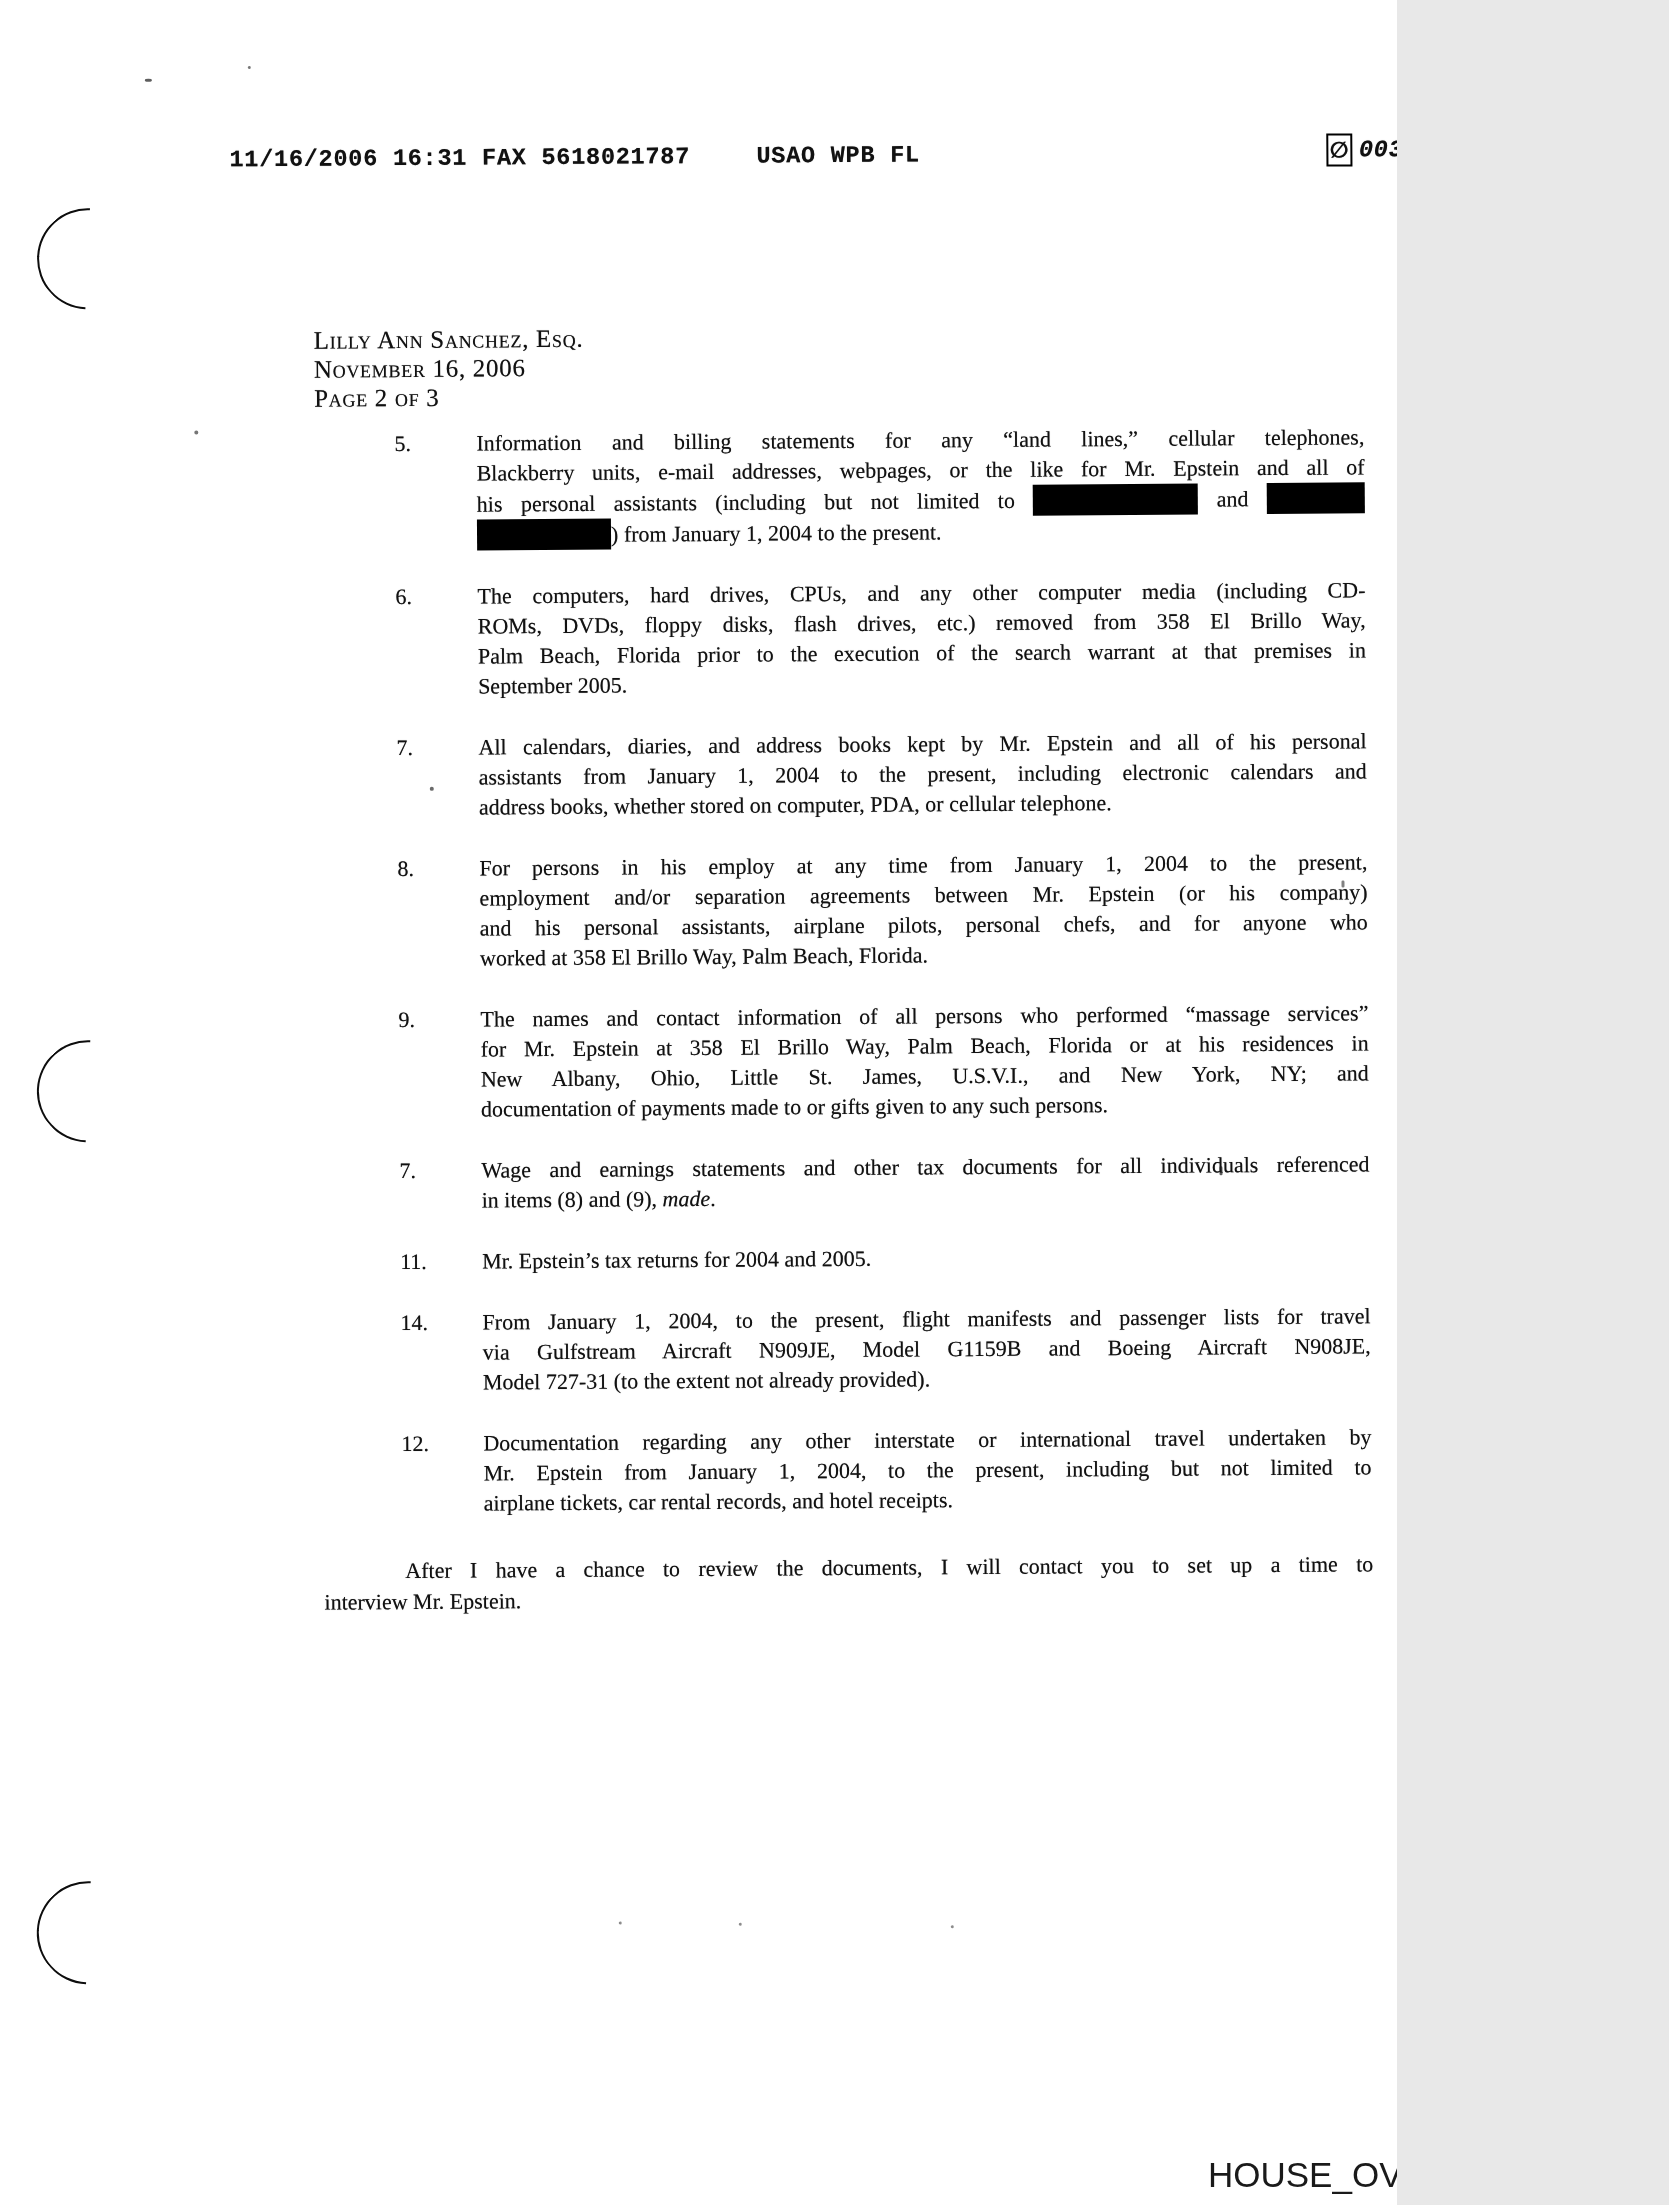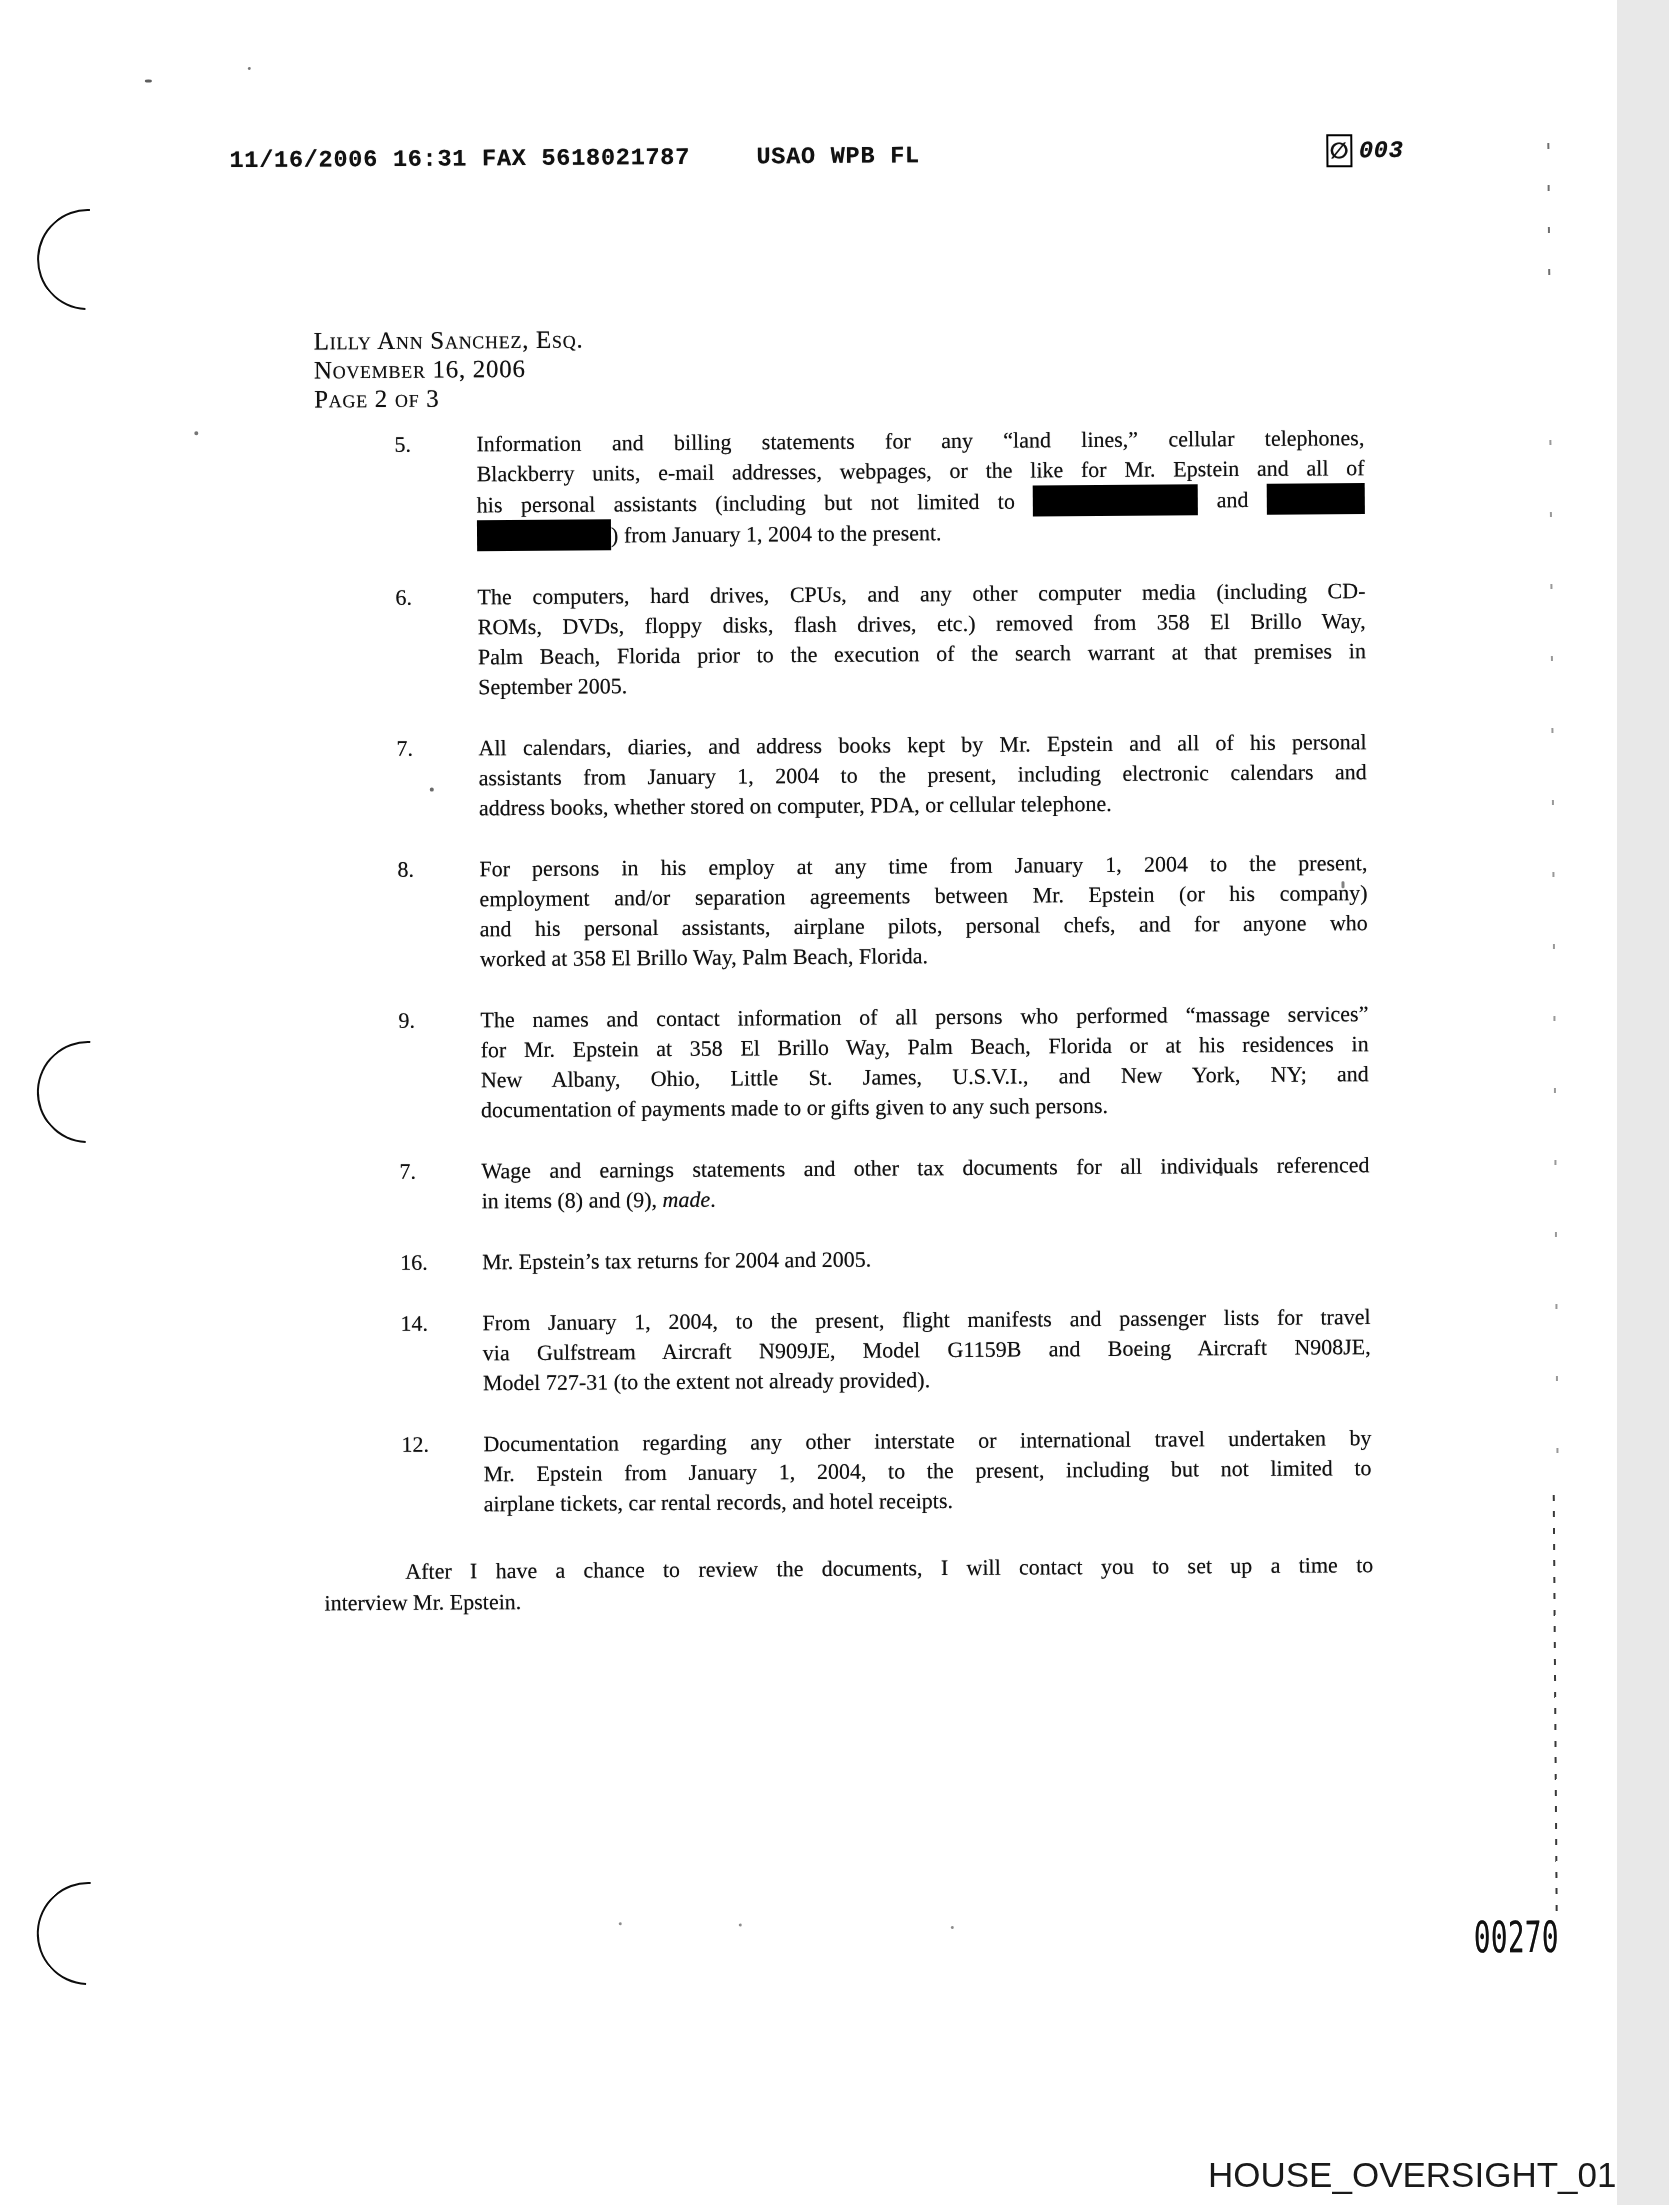--- a/index.html
+++ b/index.html
@@ -3,21 +3,21 @@
 <meta charset="utf-8">
 <style>
   :root{
     --ink:#111111;
     --redaction:#000000;
     --paper:#ffffff;
   }
   html,body{margin:0;padding:0;background:#e8e8e8;}
   #page{
     position:relative;
-    width:1617px;height:2205px;
+    width:1397px;height:2205px;
     background:var(--paper);
     overflow:hidden;
     color:var(--ink);
     font-family:"Liberation Serif", serif;
   }
   
   #scan{
     position:absolute;inset:0;
     transform:rotate(-0.4deg);
     transform-origin:50% 50%;
@@ -184,21 +184,21 @@
           </div>
         </div>
         <div class="item">
           <div class="num">7.</div>
           <div class="body">
             <div class="line"><span>Wage and earnings statements and other tax documents for all individuals referenced</span></div>
             <div class="line last"><span>in items (8) and (9), </span><span style="font-style: italic;">made</span><span>.</span></div>
           </div>
         </div>
         <div class="item">
-          <div class="num">16.</div>
+          <div class="num">11.</div>
           <div class="body">
             <div class="line last"><span>Mr. Epstein’s tax returns for 2004 and 2005.</span></div>
           </div>
         </div>
         <div class="item">
           <div class="num">14.</div>
           <div class="body">
             <div class="line"><span>From January 1, 2004, to the present, flight manifests and passenger lists for travel</span></div>
             <div class="line"><span>via Gulfstream Aircraft N909JE, Model G1159B and Boeing Aircraft N908JE,</span></div>
             <div class="line last"><span>Model 727-31 (to the extent not already provided).</span></div>

